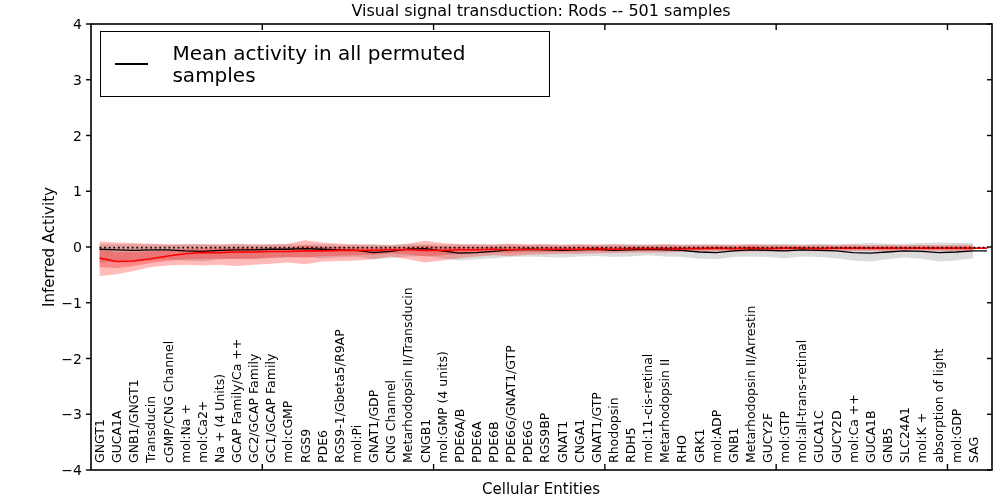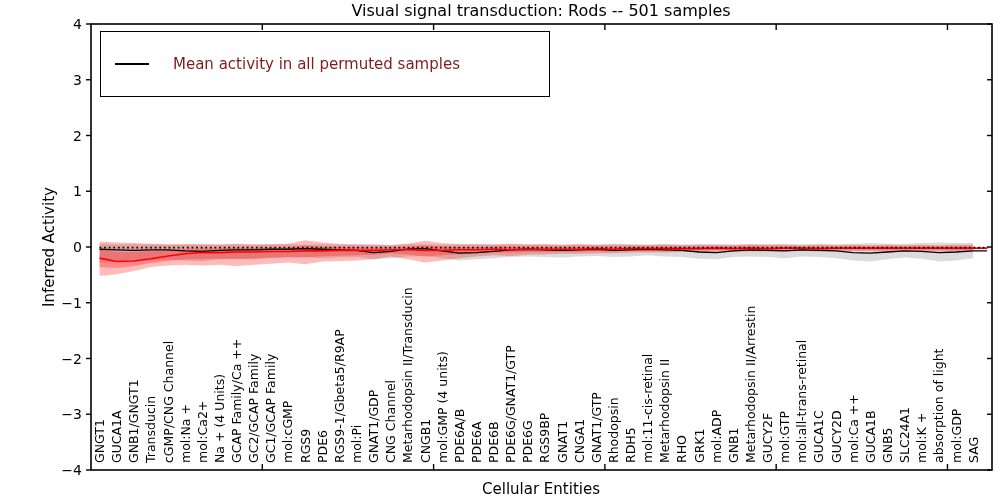--- a/index.html
+++ b/index.html
@@ -9,21 +9,21 @@
   .title-text{font-size:16px;}
   .axis-label{font-size:15px;}
   .ytick-label{font-size:14px;}
   .xtick-label{font-size:12.5px;}
   .legend{position:absolute;left:59px;top:31px;width:450px;height:66px;
           border:1.5px solid #000;background:#ffffff;box-sizing:border-box;
           display:flex;flex-direction:column;justify-content:space-around;
           padding:6px 0 6px 14px;}
   .legend-row{display:flex;align-items:center;gap:24px;}
   .legend-line{display:inline-block;width:34px;height:0;border-top:2px solid #000;}
-  .legend-label{font-size:15px;color:#7f1d1d;line-height:1.1;}
+  .legend-label{font-size:20px;color:#000000;line-height:1.1;}
 </style>
 </head>
 <body>
 
 <div class="figure">
   <svg width="1000" height="500">
     <text class="title-text" x="500" y="16" text-anchor="middle">Visual signal transduction: Rods -- 501 samples</text>
     <text class="axis-label" transform="translate(13,247) rotate(-90)" text-anchor="middle">Inferred Activity</text>
     <text class="axis-label" x="500" y="494" text-anchor="middle">Cellular Entities</text>
     <g id="bands">

